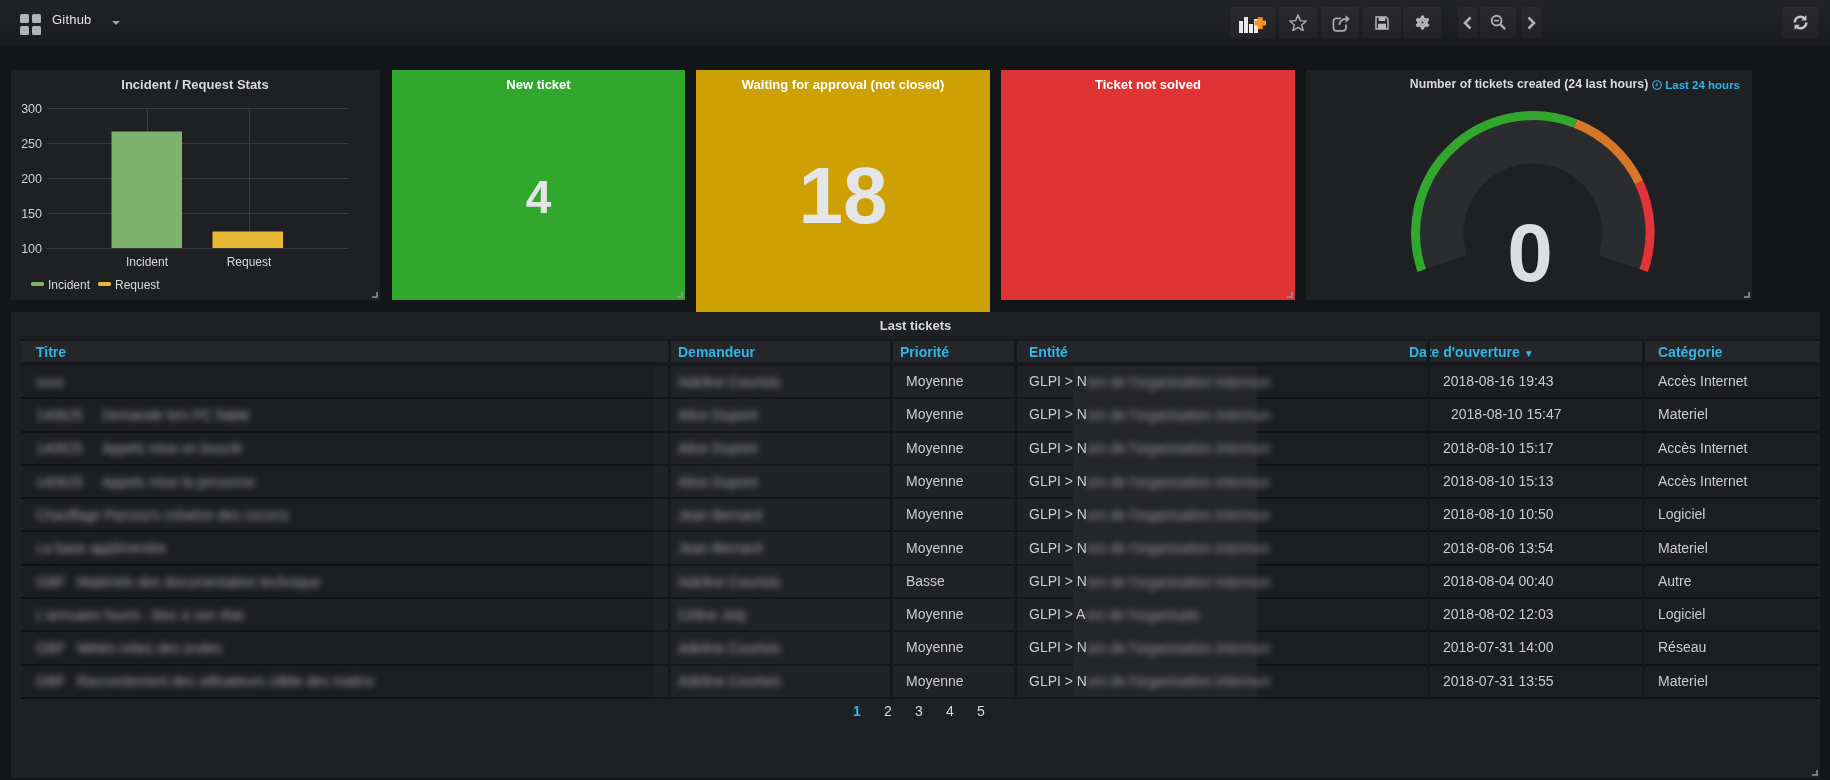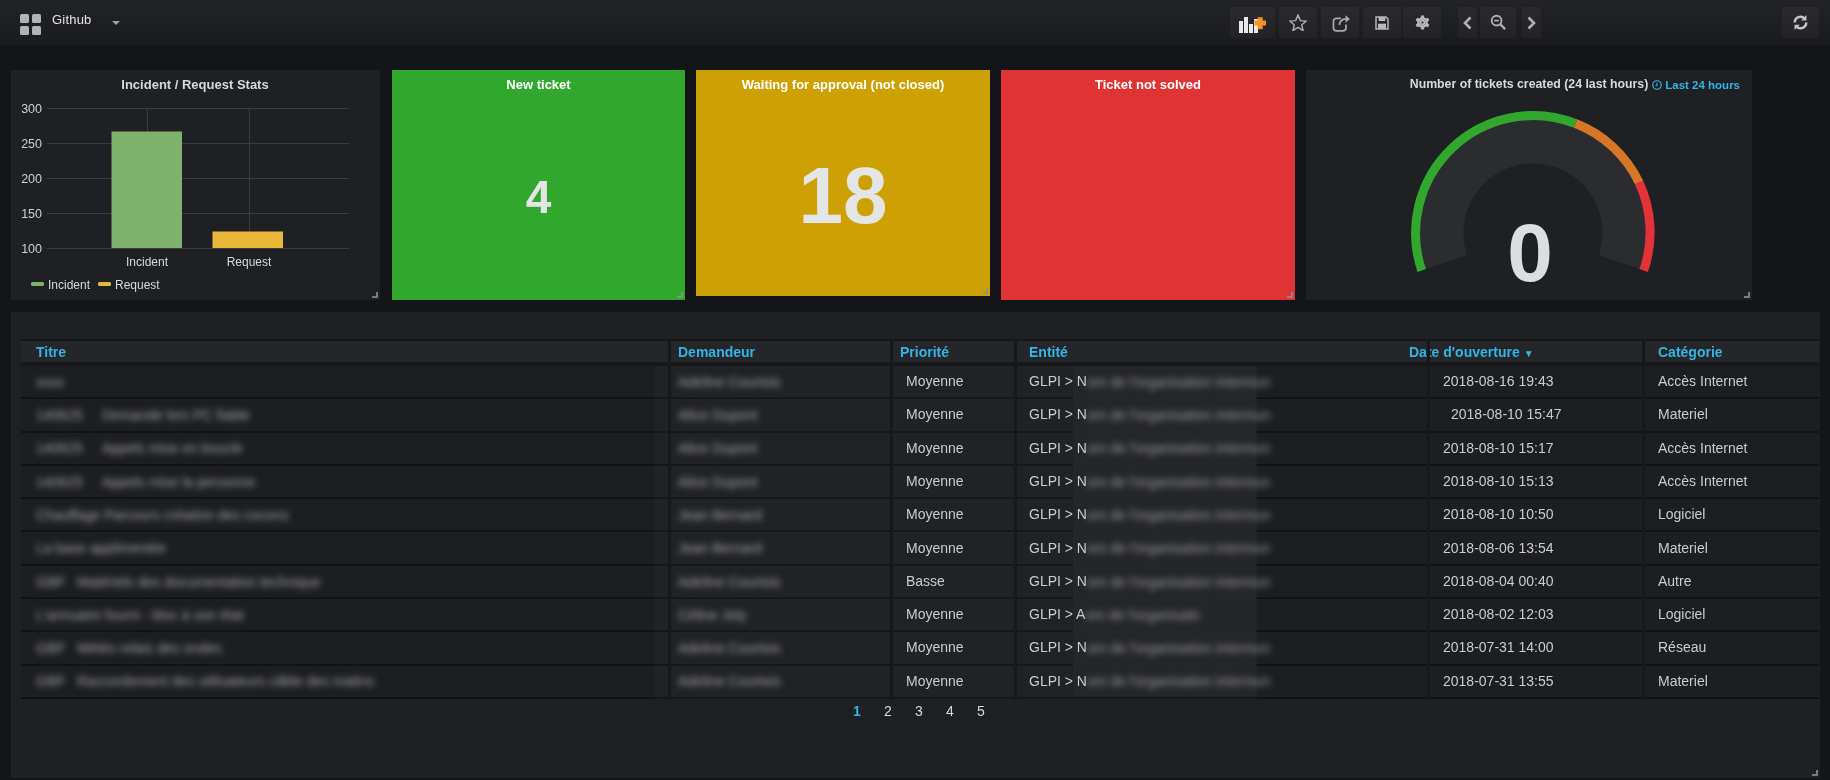--- a/index.html
+++ b/index.html
@@ -147,21 +147,21 @@
   </svg>
   <div class="rhandle"></div>
 </div>
 
 <div class="panel" style="left:392px; top:70px; width:293px; height:230px; background:#31a82d;">
   <div class="ptitle" style="color:#fff;">New ticket</div>
   <div class="bignum" style="top:104px; font-size:46px;">4</div>
   <div class="rhandle"></div>
 </div>
 
-<div class="panel" style="left:696px; top:70px; width:294px; height:226px; background:#cda103;">
+<div class="panel" style="left:696px; top:70px; width:294px; height:270px; background:#cda103;">
   <div class="ptitle" style="color:#fff;">Waiting for approval (not closed)</div>
   <div class="bignum" style="top:86px; font-size:80px;">18</div>
   <div class="rhandle"></div>
 </div>
 
 <div class="panel" style="left:1001px; top:70px; width:294px; height:230px; background:#e03434;">
   <div class="ptitle" style="color:#fff;">Ticket not solved</div>
   <div class="rhandle"></div>
 </div>
 
@@ -177,20 +177,21 @@
     <path d="M140.3 192.2 A91.5 91.5 0 1 1 313.7 192.2" fill="none" stroke="#2b2c2f" stroke-width="44"></path>
     <path d="M115.7 200.5 A117.5 117.5 0 0 1 269.5 53.5" fill="none" stroke="#31a82d" stroke-width="9"></path>
     <path d="M269.5 53.5 A117.5 117.5 0 0 1 333.1 112.6" fill="none" stroke="#d67628" stroke-width="9"></path>
     <path d="M333.1 112.6 A117.5 117.5 0 0 1 337.7 200.5" fill="none" stroke="#e43338" stroke-width="9"></path>
     <text x="224" y="211" text-anchor="middle" font-size="82" font-weight="bold" fill="#dcdde0">0</text>
   </svg>
   <div class="rhandle"></div>
 </div>
 
 <div class="panel" style="left:11px; top:312px; width:1809px; height:466px;">
+  <div class="ptitle" style="top:6px;">Last tickets</div>
   <div class="rhandle"></div>
 </div>
 <div id="tbl-hdr">
   <div class="th" style="left:15px;">Titre</div>
   <div class="th" style="left:657px;">Demandeur</div>
   <div class="th" style="left:879px;">Priorité</div>
   <div class="th" style="left:1008px;">Entité</div>
   <div class="th" style="left:1388px;">Date d'ouverture<span style="font-size:10px; margin-left:4px;">▼</span></div>
   <div class="th" style="left:1637px;">Catégorie</div>
 </div>

